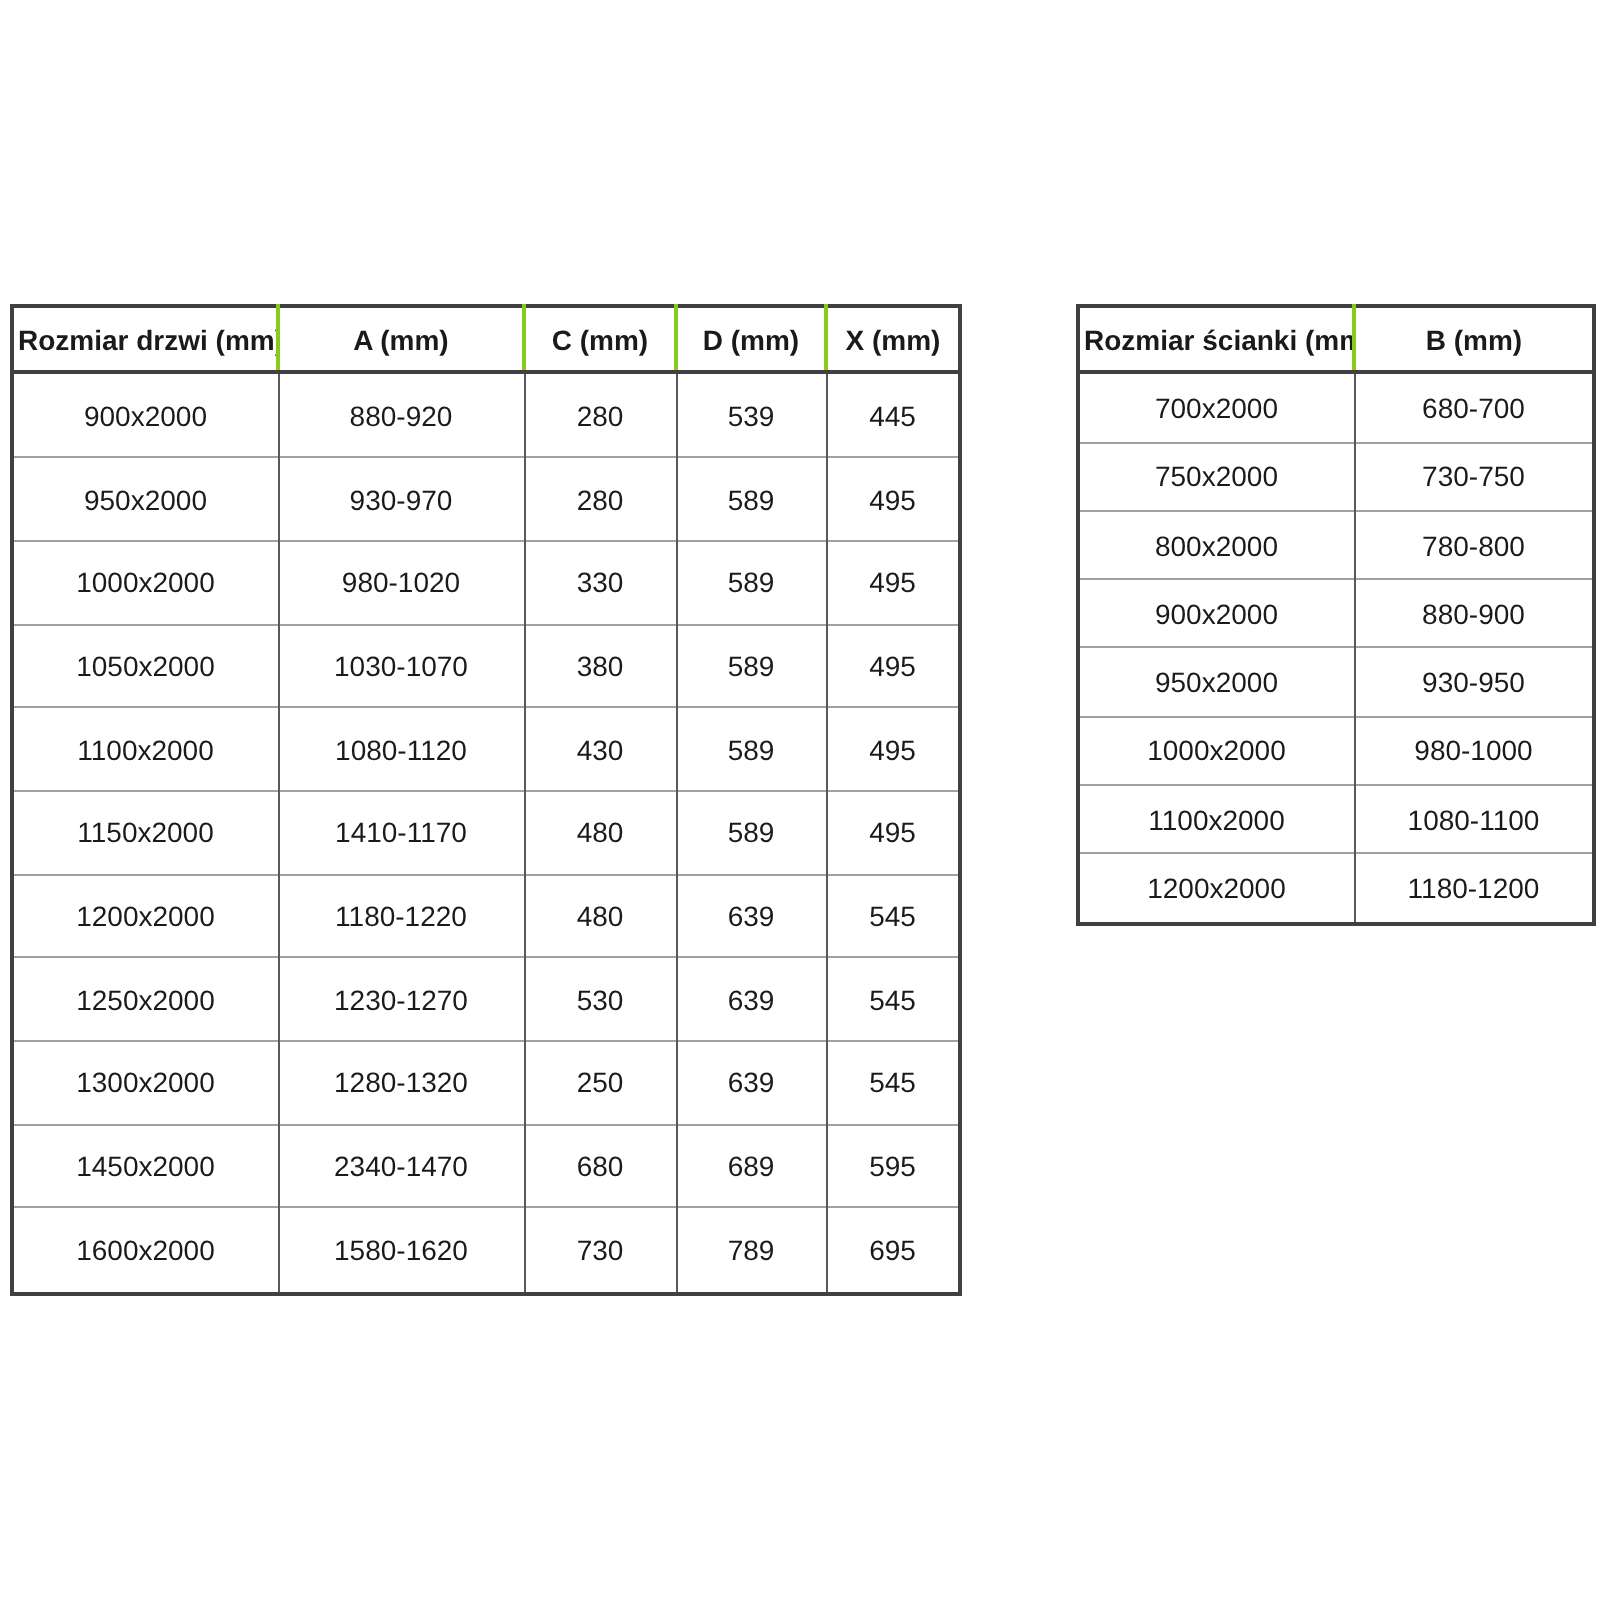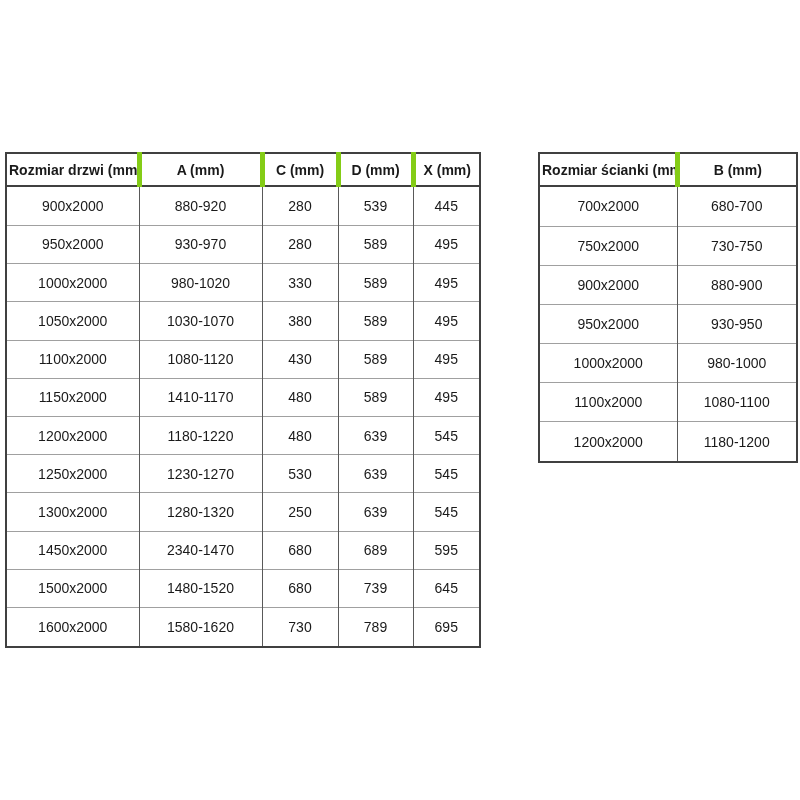--- a/index.html
+++ b/index.html
@@ -33,21 +33,21 @@
     vertical-align: middle;
     padding: 0 2px;
     white-space: nowrap;
     overflow: hidden;
   }
   th {
     font-size: 14px;
     font-weight: bold;
     height: 33px;
     border-bottom: 2px solid #404040;
-    border-left: 5px solid #84cc16;
+    border-left: 2px solid #84cc16;
   }
   td {
     font-size: 14px;
     font-weight: normal;
     border-top: 1px solid #a0a0a0;
     border-left: 1px solid #595959;
   }
   th:first-child, td:first-child { border-left: none; }
 </style>
 </head>
@@ -137,27 +137,20 @@
             <td>545</td>
           </tr>
           <tr>
             <td>1450x2000</td>
             <td>2340-1470</td>
             <td>680</td>
             <td>689</td>
             <td>595</td>
           </tr>
           <tr>
-            <td>1500x2000</td>
-            <td>1480-1520</td>
-            <td>680</td>
-            <td>739</td>
-            <td>645</td>
-          </tr>
-          <tr>
             <td>1600x2000</td>
             <td>1580-1620</td>
             <td>730</td>
             <td>789</td>
             <td>695</td>
           </tr>
         </tbody>
       </table>
     </div>
   <div class="table-wrap right">
@@ -175,20 +168,24 @@
         <tbody>
           <tr>
             <td>700x2000</td>
             <td>680-700</td>
           </tr>
           <tr>
             <td>750x2000</td>
             <td>730-750</td>
           </tr>
           <tr>
+            <td>800x2000</td>
+            <td>780-800</td>
+          </tr>
+          <tr>
             <td>900x2000</td>
             <td>880-900</td>
           </tr>
           <tr>
             <td>950x2000</td>
             <td>930-950</td>
           </tr>
           <tr>
             <td>1000x2000</td>
             <td>980-1000</td>

